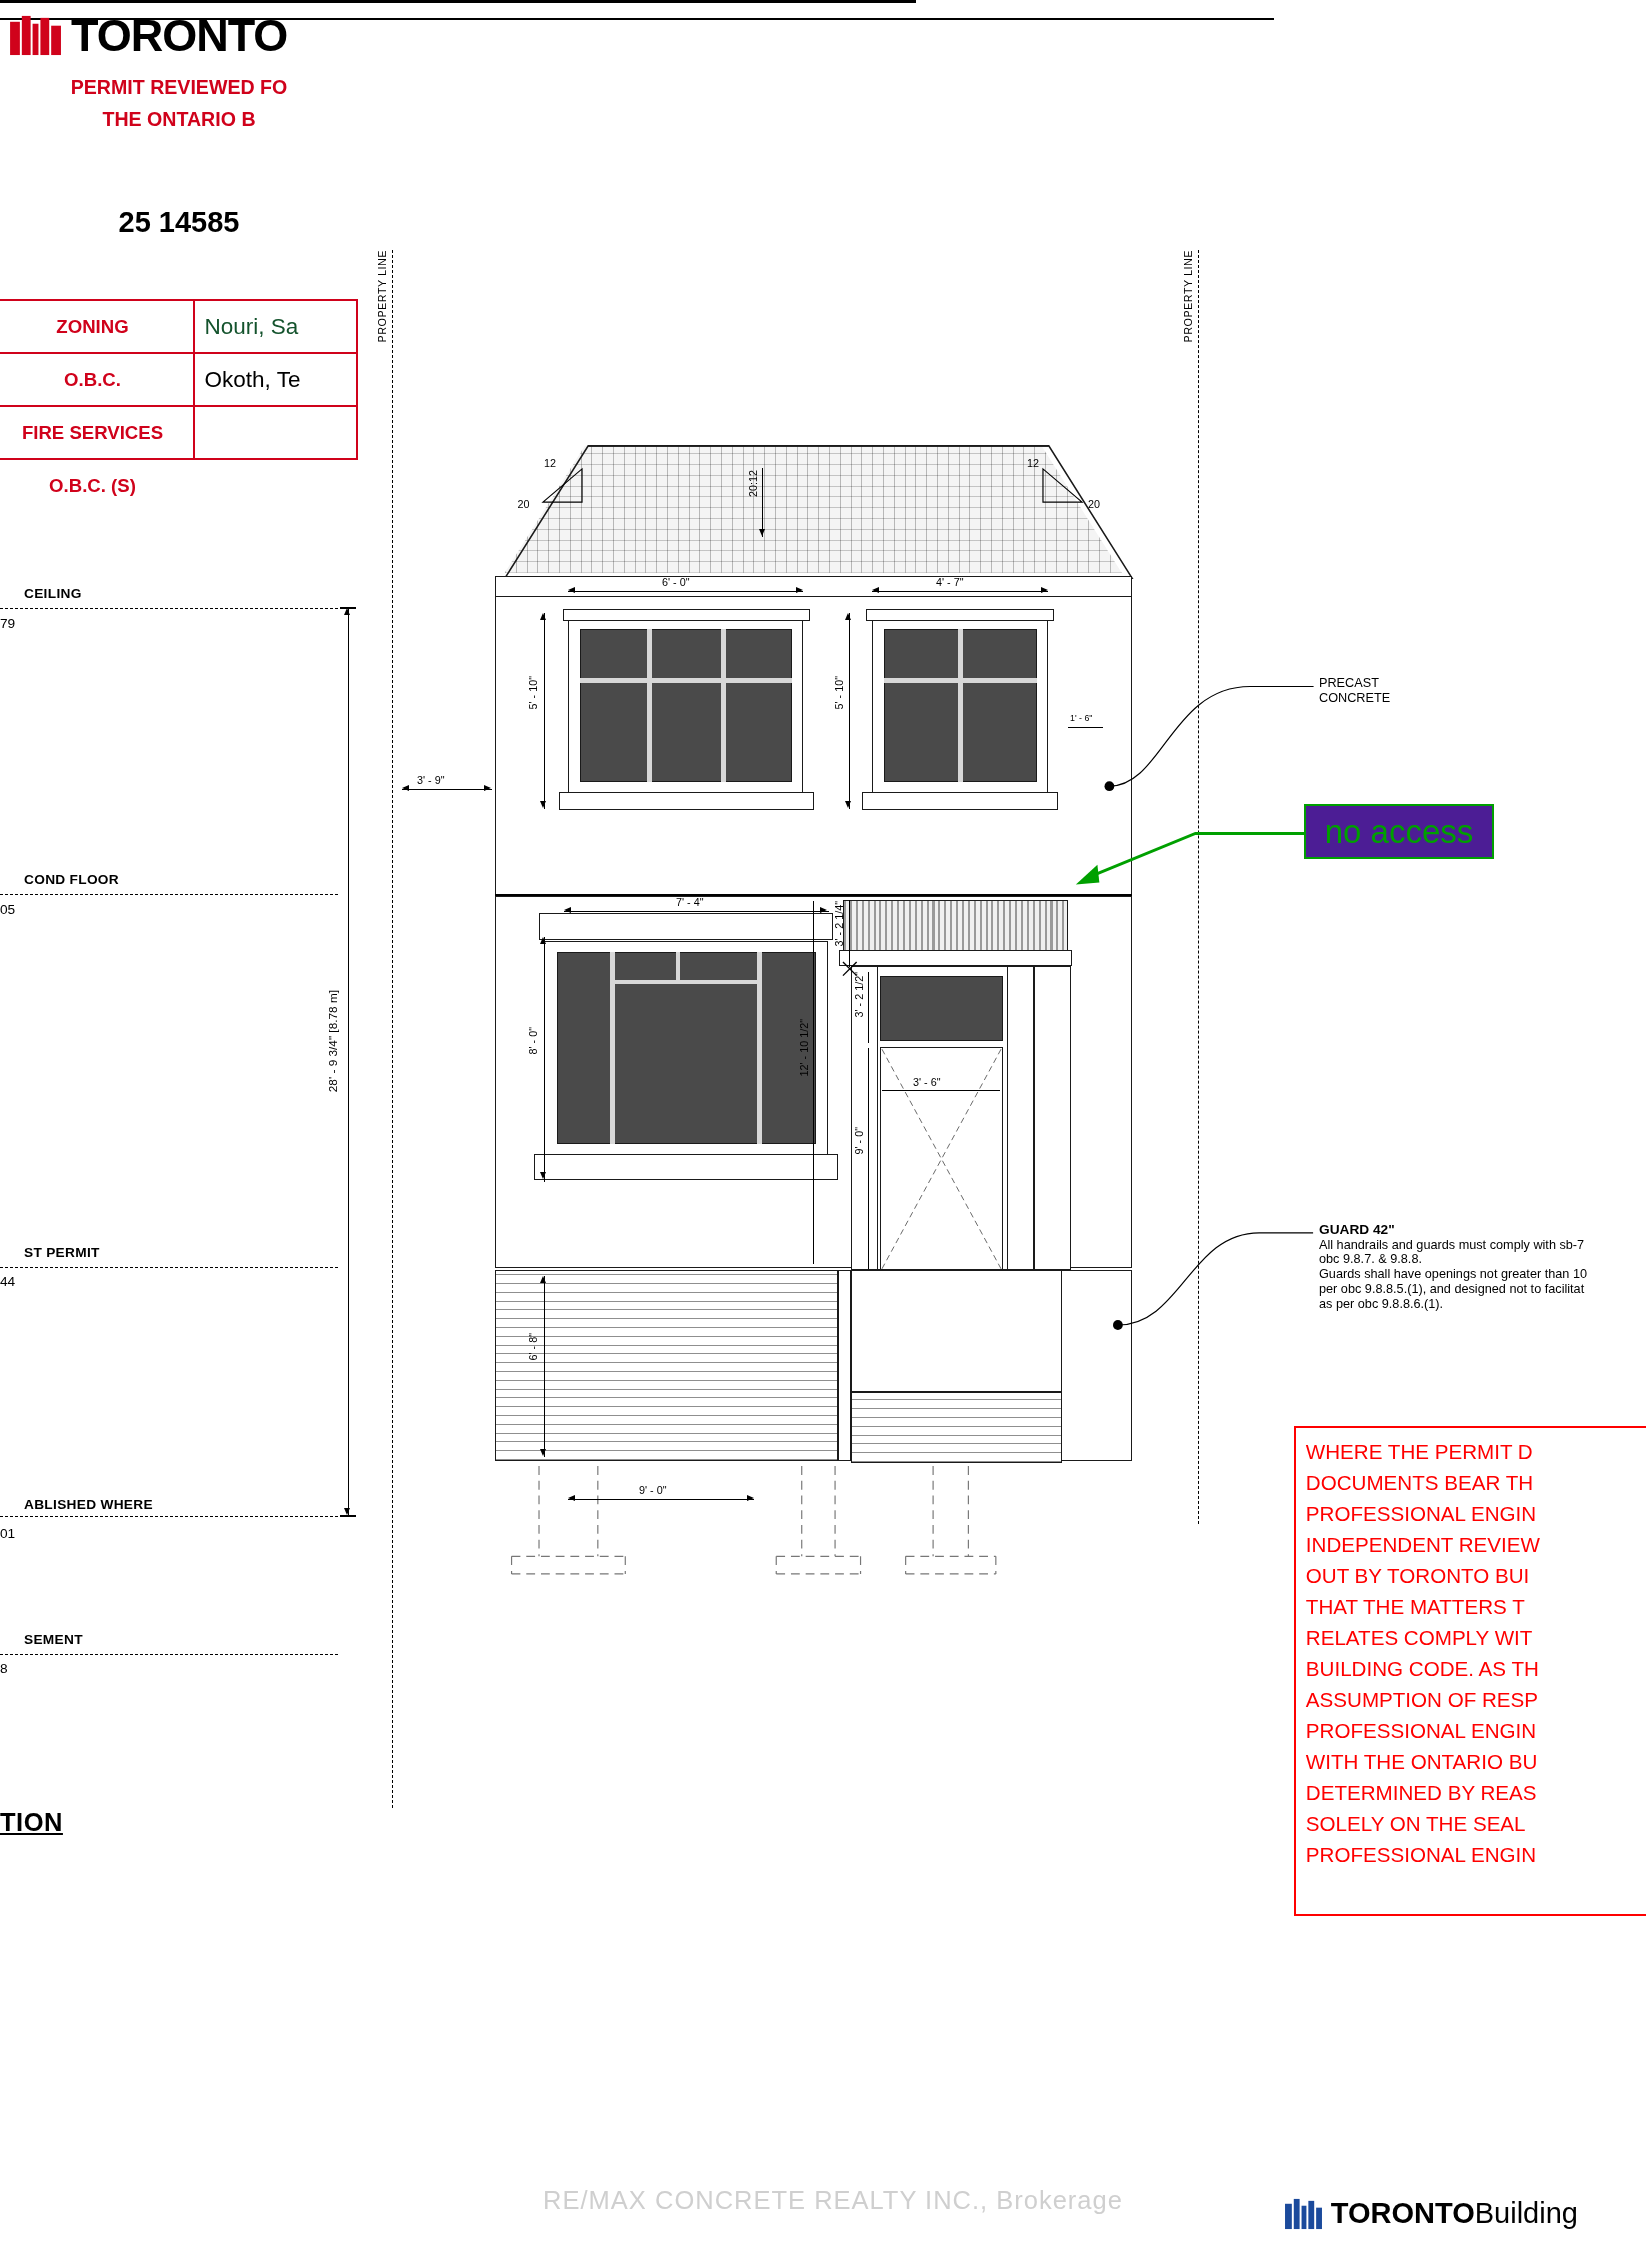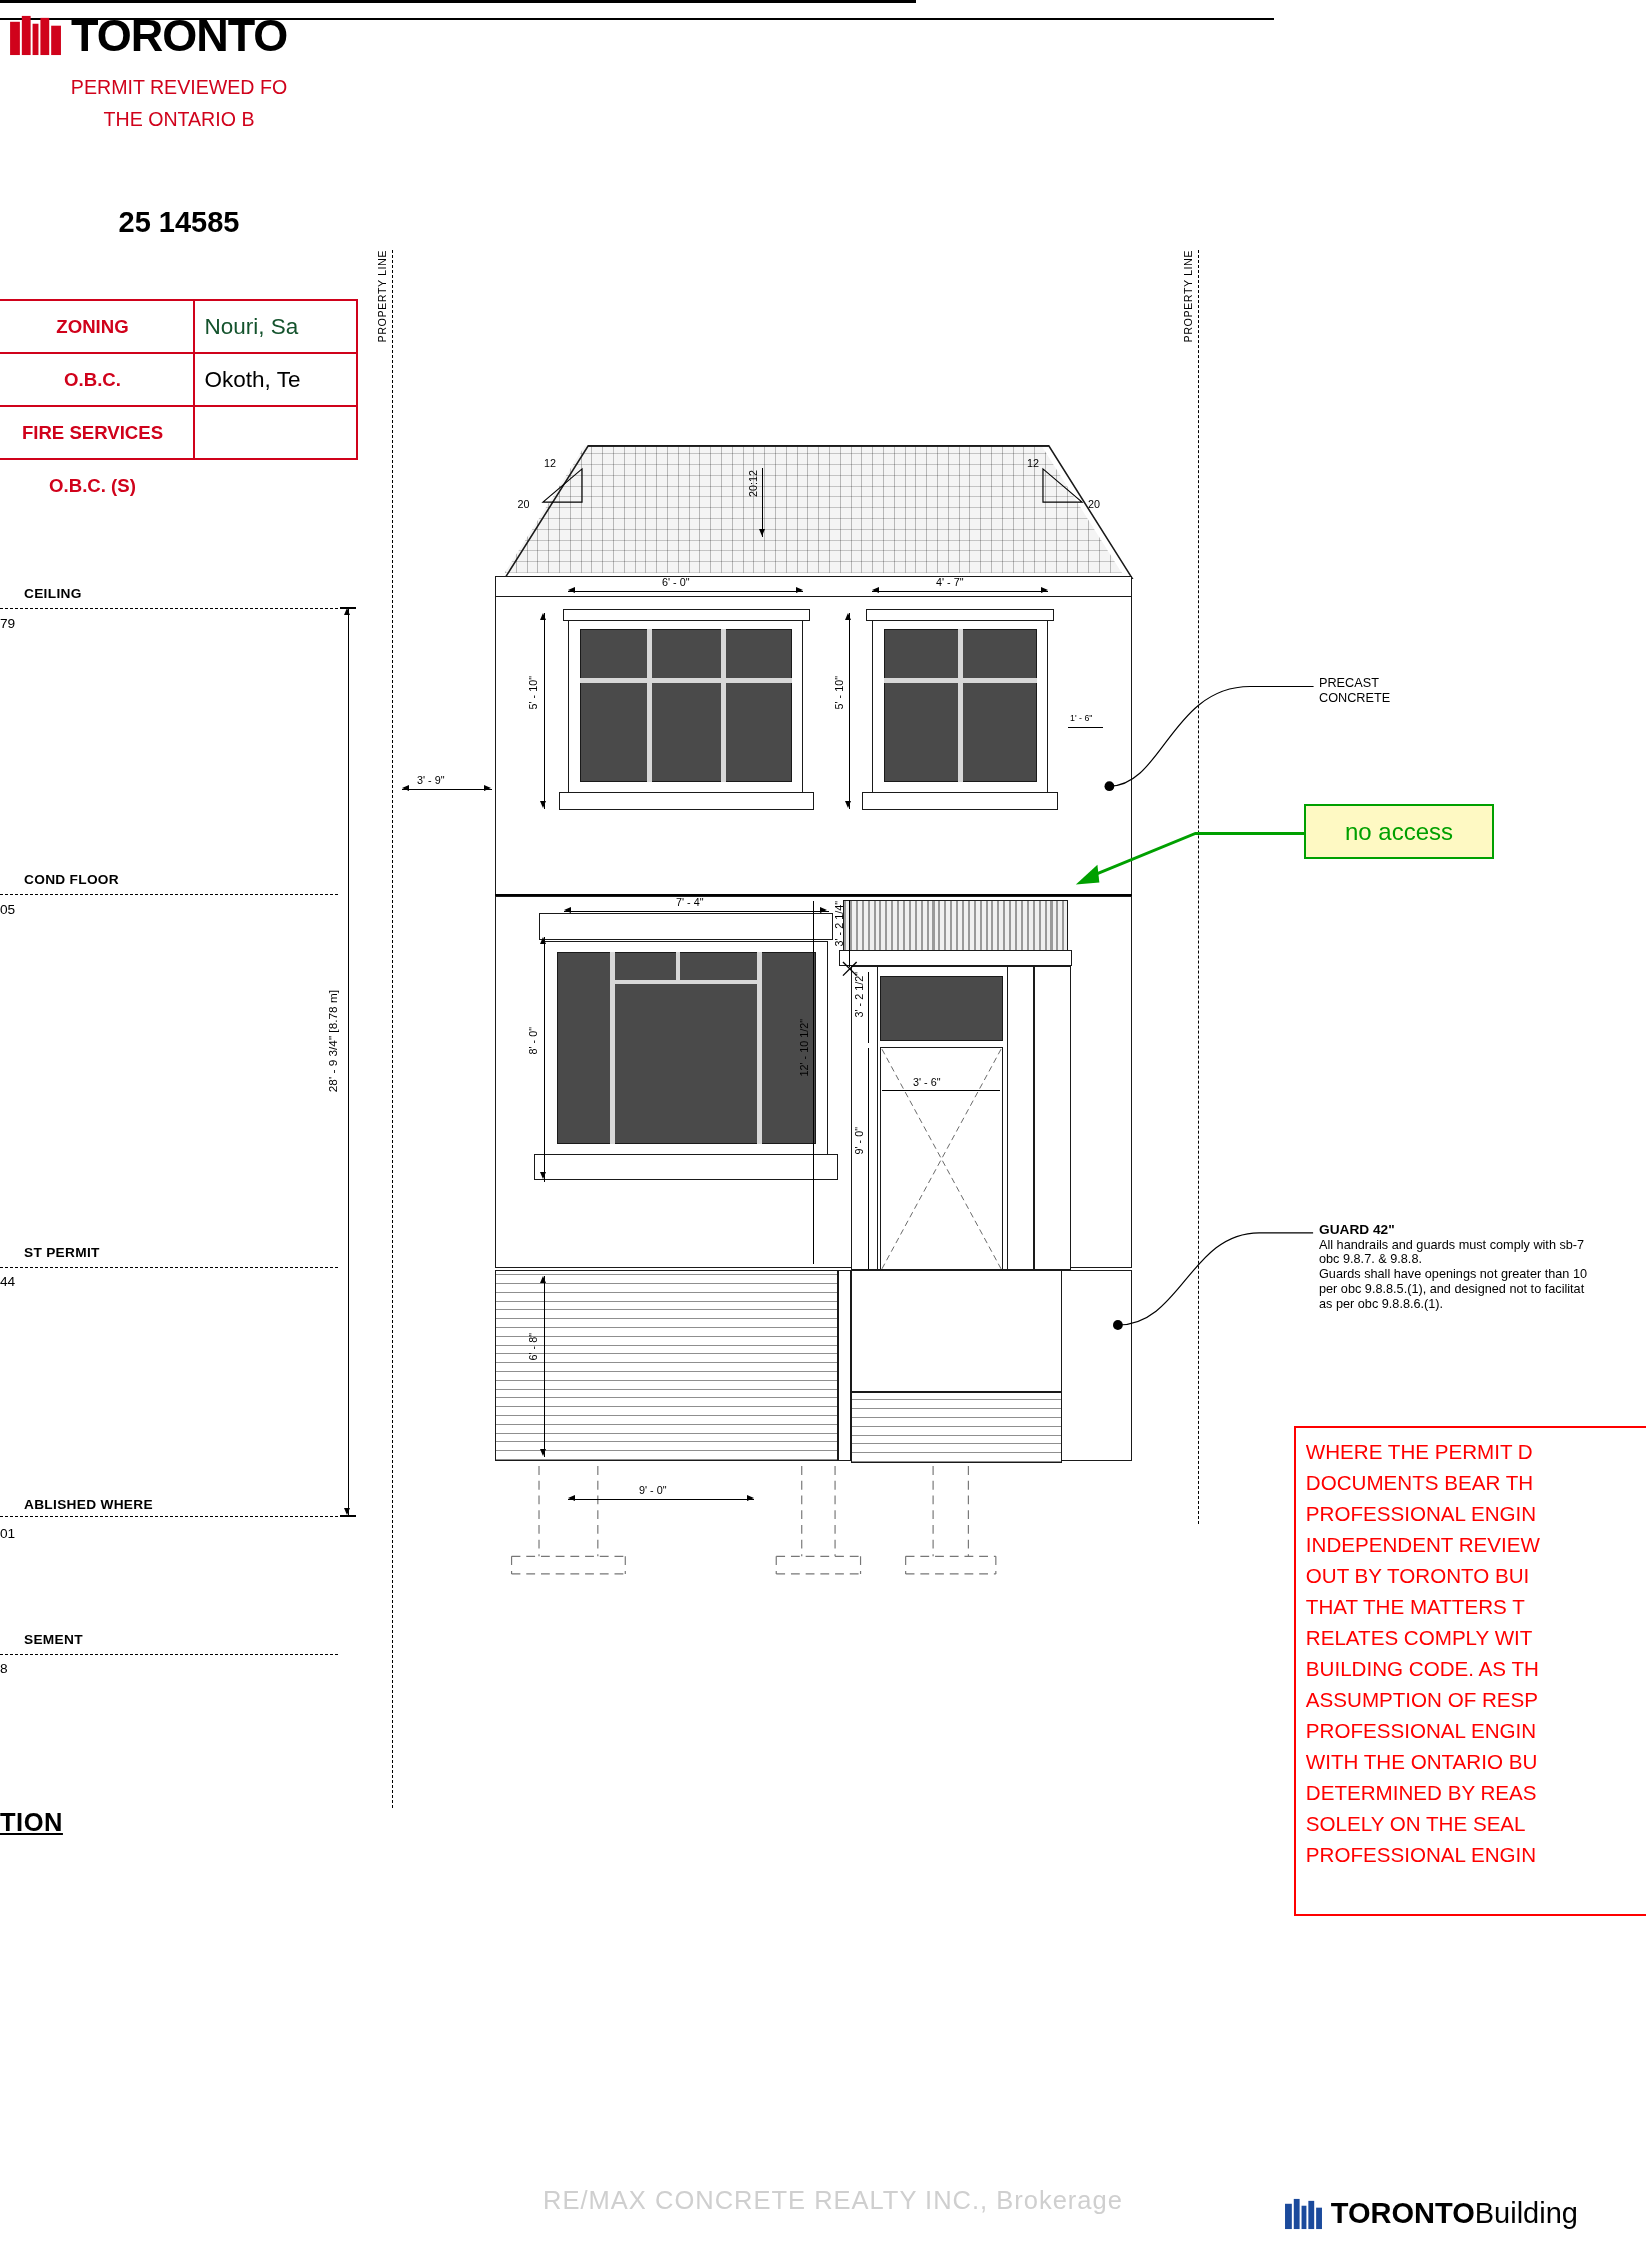--- a/index.html
+++ b/index.html
@@ -31,21 +31,21 @@
 
   
   #stamp{left:1289px;top:0px;width:358px;height:1960px;}
   #toronto-word{
     font-size:45px;font-weight:bold;letter-spacing:-1px;color:#000;
     position:absolute;left:71px;top:9.8px;white-space:nowrap;
   }
   #toronto-logo{position:absolute;left:7.8px;top:11.8px;width:57px;height:45px;}
   .permit-line{
     position:absolute;left:0;width:358px;text-align:center;
-    color:#d0021b;font-weight:normal;font-size:19.6px;
+    color:#d0021b;font-weight:bold;font-size:19.6px;
   }
   #permit-number{
     position:absolute;left:0;top:206px;width:358px;text-align:center;
     font-size:29px;font-weight:bold;color:#000;
   }
   #stamp-table{position:absolute;left:-9.8px;top:299px;width:368px;border-collapse:collapse;}
   #stamp-table td{
     border:2px solid #d0021b;height:47px;
     font-size:18.6px;font-weight:bold;padding:2px 9.8px;
     font-family:"Liberation Sans", sans-serif;
@@ -58,22 +58,22 @@
   #disclaimer{
     position:absolute;left:1294px;top:1426px;width:363px;height:490px;
     border:2.9px solid #ff0000;color:#ff0000;
     font-size:20.6px;line-height:31px;font-weight:normal;
     padding:7.8px 5.9px 0 9.8px;box-sizing:border-box;
   }
 
   
   #no-access-box{
     position:absolute;left:1304px;top:804px;width:186px;height:51px;
-    border:2px solid #00a000;background:#fef9c3;
-    color:#00a000;font-size:24px;display:flex;align-items:center;justify-content:center;
+    border:2px solid #00a000;background:#4c1d95;
+    color:#00a000;font-size:33px;display:flex;align-items:center;justify-content:center;
   }
 
   
   .callout{position:absolute;font-size:12.7px;line-height:14.7px;margin-left:37px;}
 
   
   .levellabel{position:absolute;font-size:13.7px;font-weight:bold;letter-spacing:0.3px;padding-left:24px;}
   .levelnum{position:absolute;font-size:13.7px;}
 
   

